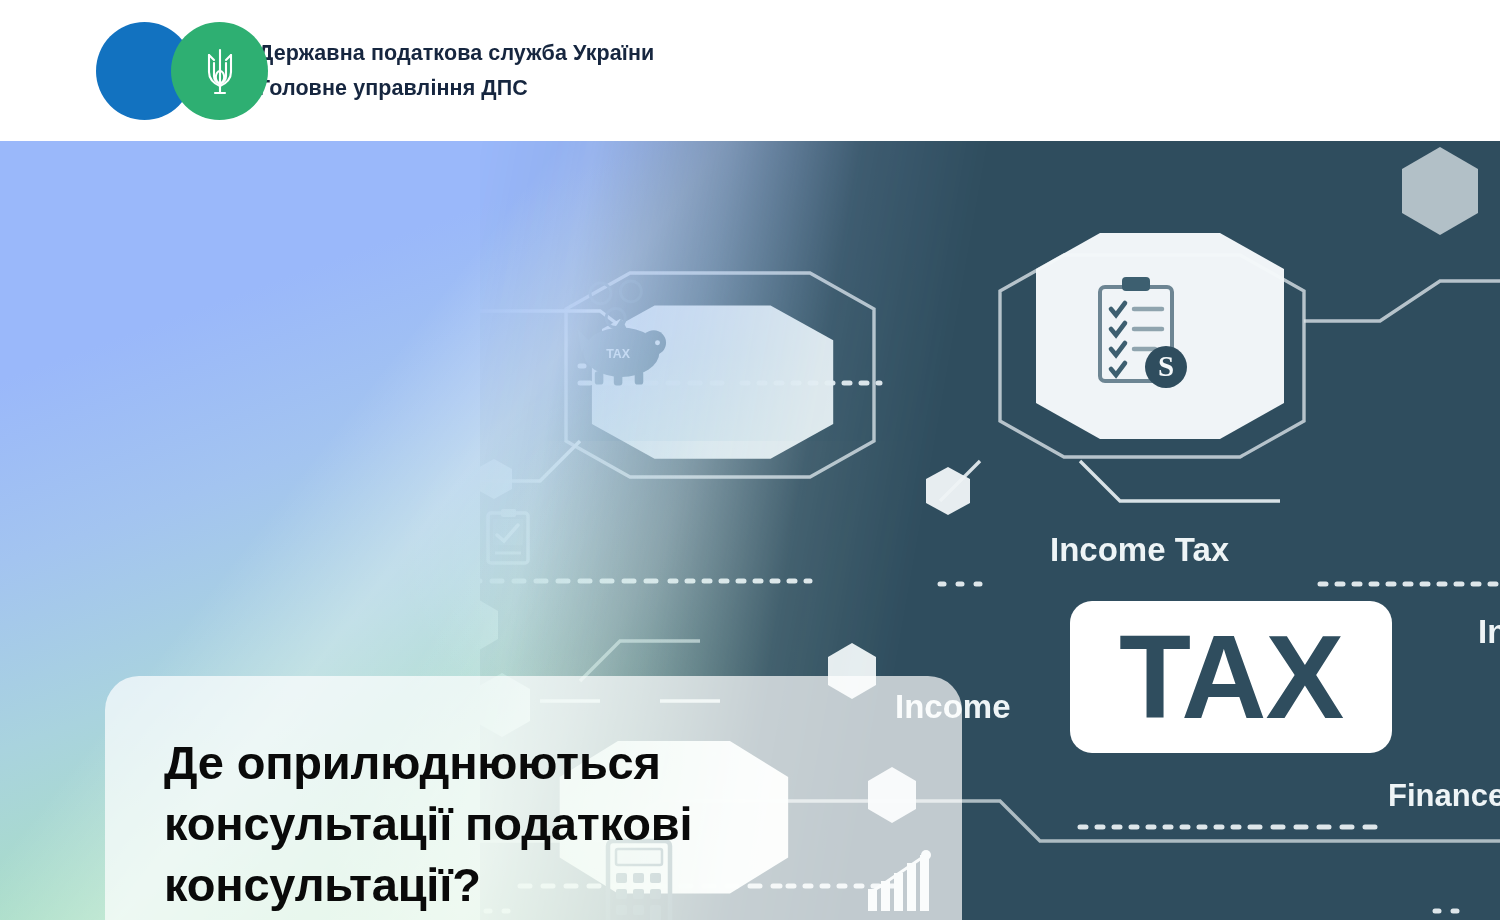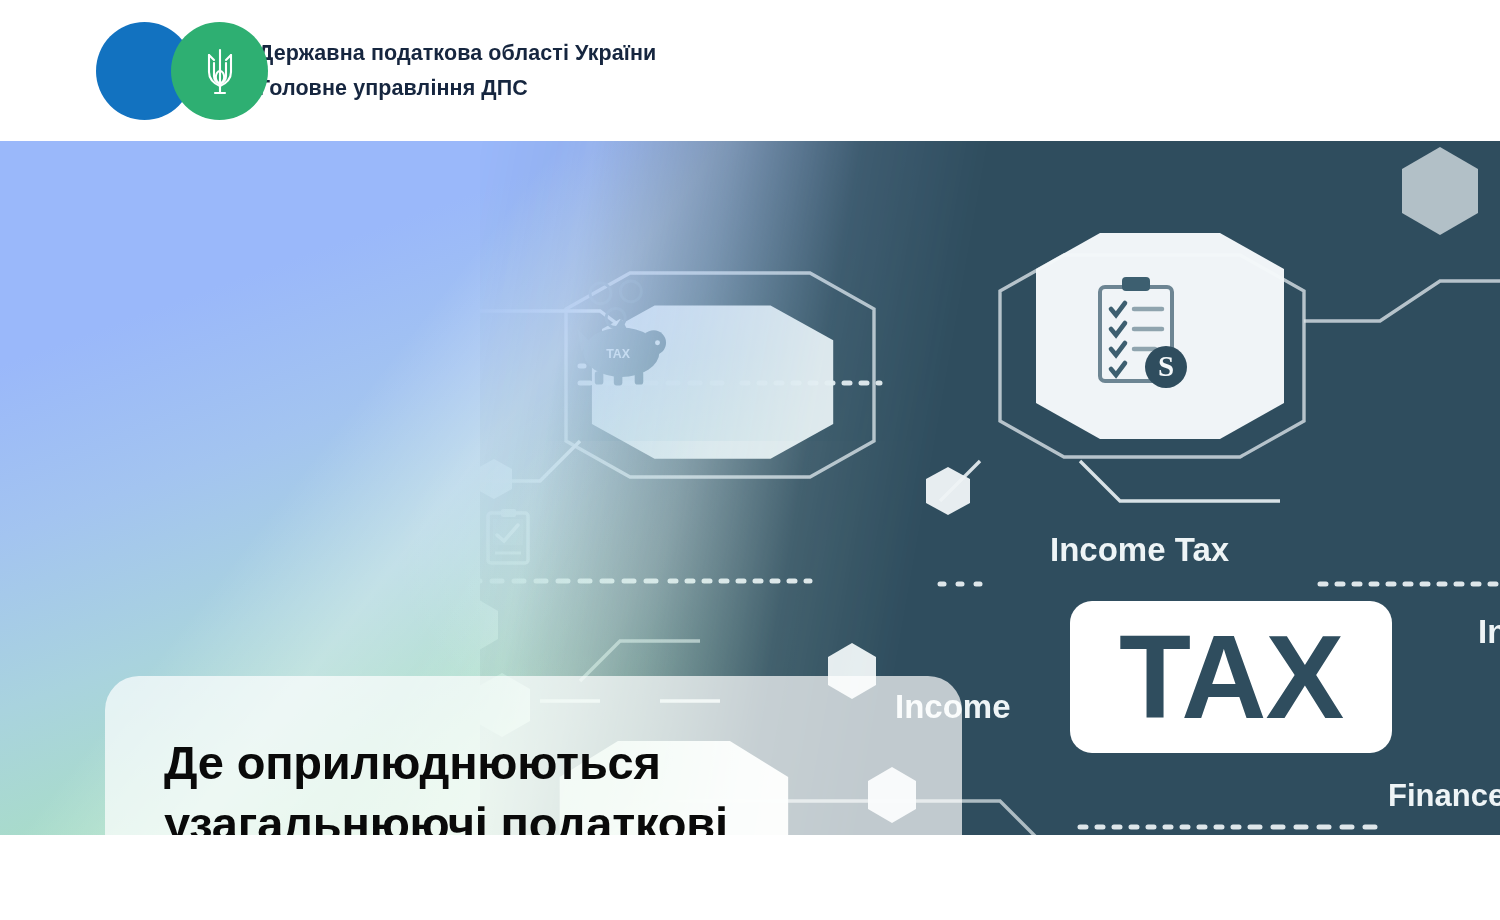--- a/index.html
+++ b/index.html
@@ -29,21 +29,21 @@
     line-height:1.32; white-space:nowrap;
   }
   .org-sub {
     font-size:21.5px; font-weight:bold; color:#16263f; letter-spacing:0.1px;
     line-height:1.32; margin-top:7px; white-space:nowrap;
   }
   .org-sub span { display:block; }
 
   
   .hero {
-    position:absolute; left:0; top:141px; width:1500px; height:694px; overflow:hidden;
+    position:absolute; left:0; top:141px; width:1500px; height:779px; overflow:hidden;
     background:
       linear-gradient(160deg,
         #9AB8FA 0%, #9AB8FA 18%,
         #A3C4F0 32%, #A9D3DE 46%,
         #A8DFC2 62%, #A9E4AC 80%, #ADE7AD 100%);
   }
   
   .hero-fabric {
     position:absolute; left:0; top:0; width:1040px; height:779px;
     background:
@@ -125,21 +125,21 @@
           <path d="M23 17 L23 30 C23 34 20.5 36.5 17 38"></path>
           <path d="M6 9 L11 14"></path>
           <path d="M28 9 L23 14"></path>
           <path d="M12 47 L22 47"></path>
           <ellipse cx="17" cy="31" rx="4.2" ry="6"></ellipse>
         </g>
       </svg>
     </div>
 
     <div class="header-text">
-      <div class="org-title">Державна податкова області України</div>
+      <div class="org-title">Державна податкова служба України</div>
       <div class="org-sub">
         <span>Головне управління ДПС</span>
       </div>
     </div>
   </div>
 
   <div class="hero">
 
     <div class="hero-fabric"></div>
     <div class="hero-fabric2"></div>
@@ -318,18 +318,18 @@
       <span class="tax-word">TAX</span>
     </div>
 
     <div class="lbl lbl-income">Income Tax</div>
     <div class="lbl lbl-ins">In</div>
     <div class="lbl lbl-finance">Finance</div>
 
     <div style="position:absolute;left:895px;top:547px;font-size:33px;font-weight:bold;color:#eef4f6;white-space:nowrap;">Income</div>
 
     <div class="text-panel">
-      <div class="headline">Де оприлюднюються узагальнюючі податкові узагальнюючі?</div>
+      <div class="headline">Де оприлюднюються консультації податкові консультації?</div>
     </div>
 
   </div>
 
 </div>
 
 </body></html>

